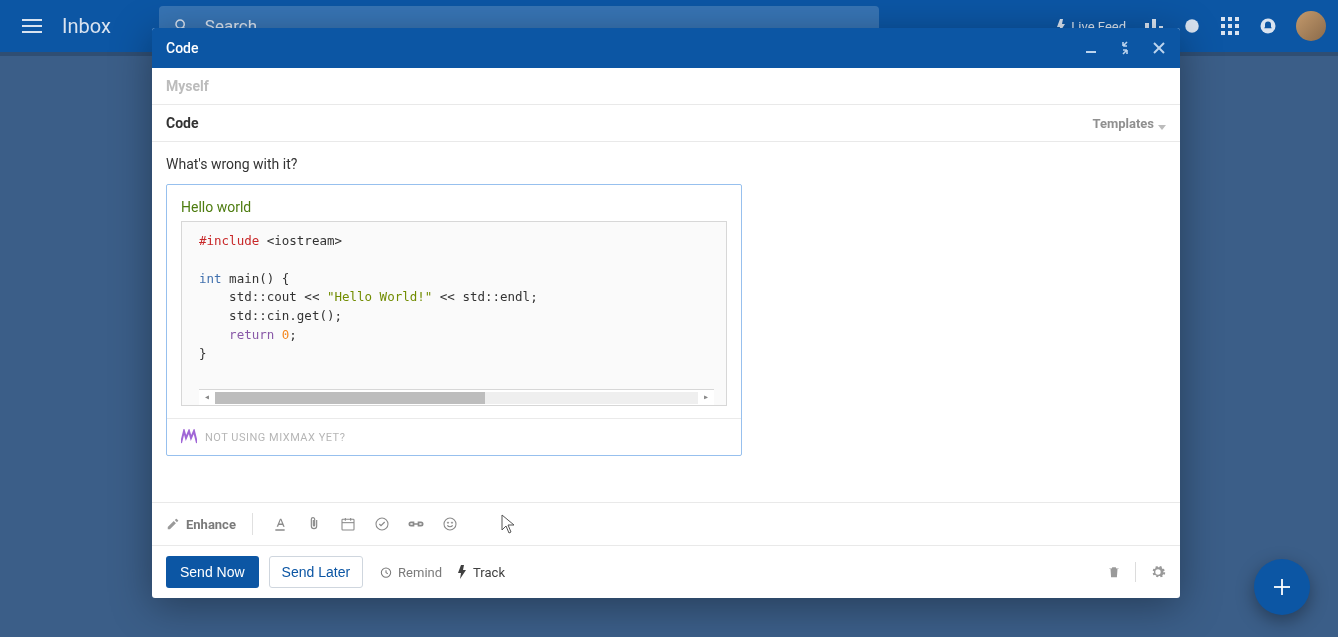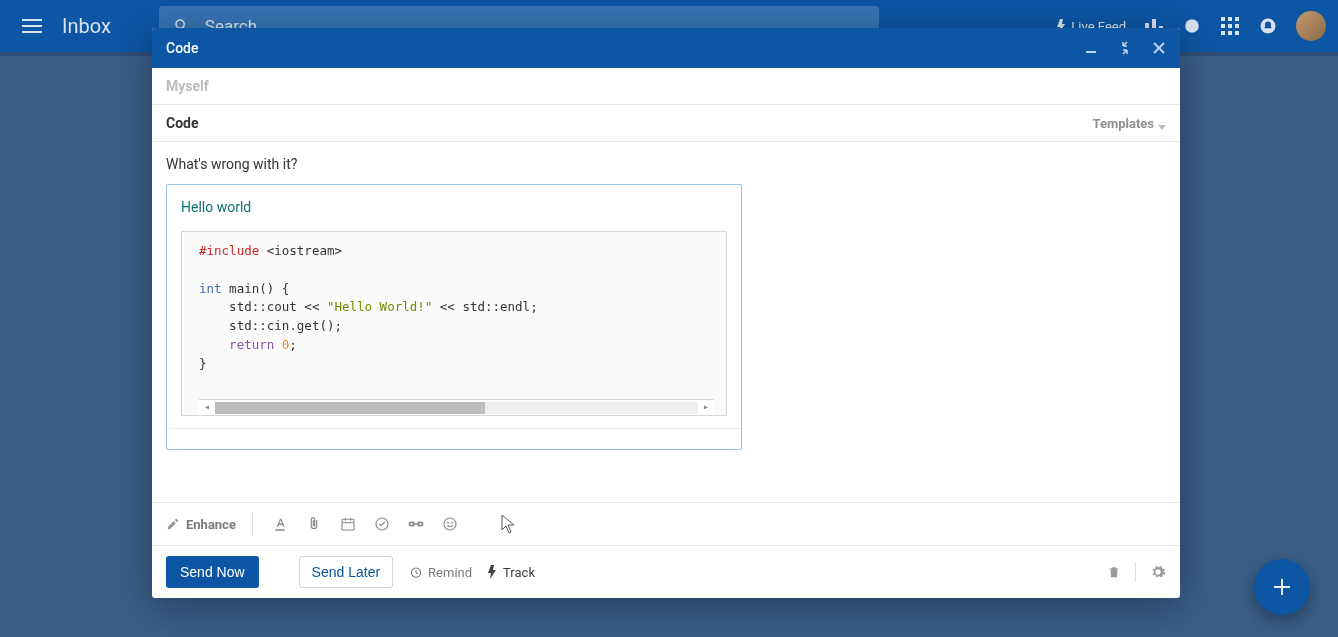--- a/index.html
+++ b/index.html
@@ -61,21 +61,21 @@
 .to-row { color: #bcbcbc; }
 .subj-row .templates { margin-left:auto; color:#909090; font-size:13px; display:flex; align-items:flex-end; gap:4px; cursor:pointer;}
 .subj-row .templates svg { fill:#bcbcbc; }
 .body-area { flex:1; padding: 14px; overflow:auto; }
 .question { font-size: 14px; color:#333; margin-bottom: 12px; }
 .snippet-card {
   width: 576px; border: 1px solid #97c0ee; border-radius: 2px;
   padding: 14px 14px 10px 14px;
   background: #fff;
 }
-.snippet-title { font-size: 14px; color:#0f766e; margin-bottom: 16px; }
+.snippet-title { font-size: 14px; color:#4d7c0f; margin-bottom: 6px; }
 .code-box {
   border: 1px solid #d7d7d7; background:#fafafa;
   padding: 10px 12px 0 17px;
   font-family: "Courier New", monospace; font-size: 12.5px; line-height: 1.5;
   color:#333; position:relative;
 }
 .code-box .kw-include { color:#c82829; }
 .code-box .kw-type { color:#4271ae; }
 .code-box .kw-return { color:#8959a8; }
 .code-box .kw-string { color:#718c00; }
@@ -110,21 +110,21 @@
 .footer-row {
   border-top: 1px solid #e9e9e9;
   padding: 10px 14px; display:flex; align-items:center; gap: 10px;
 }
 .btn-primary {
   background:#0c56a4; color:#fff; border:none; padding: 8px 14px;
   font-size: 14px; border-radius: 3px; cursor:pointer;
 }
 .btn-secondary {
   background:#fff; color:#0c56a4; border:1px solid #cfd6de; padding: 7px 12px;
-  font-size: 14px; border-radius: 3px; cursor:pointer;margin-left:30px;
+  font-size: 14px; border-radius: 3px; cursor:pointer;
 }
 .footer-link { display:flex; align-items:center; gap:5px; font-size:13px; color:#7a7a7a; cursor:pointer; margin-left:6px;}
 .footer-link.blue { color:#404040; }
 .footer-link svg { fill: currentColor; }
 .footer-right { margin-left:auto; display:flex; align-items:center; gap: 14px;}
 .footer-right .ricon { cursor:pointer; display:flex;}
 .footer-right .vsep { width:1px; height:20px; background:#dcdcdc;}
 .footer-right svg { fill:#9a9a9a;}
 
 .fab {
@@ -248,20 +248,26 @@
 }</pre>
         <div class="hscroll">
           <div class="arrow">◂</div>
           <div class="track">
             <div class="thumb"></div>
           </div>
           <div class="arrow">▸</div>
         </div>
       </div>
       <div class="snippet-sep"></div>
+      <div class="mixmax-row">
+        <svg class="mixmax-logo" viewBox="0 0 16 16">
+          <path d="M0 14L3 2l2 7 3-7 2 7 3-7 3 12" fill="none" stroke="#a066d6" stroke-width="2"></path>
+        </svg>
+        <span class="mixmax-text">NOT USING MIXMAX YET?</span>
+      </div>
     </div>
   </div>
 
   <div class="toolbar-row">
     <div class="enhance">
       <svg width="14" height="14" viewBox="0 0 24 24">
           <path d="M3 17.25V21h3.75L17 10.75l-3.75-3.75L3 17.25zM20.7 7a1 1 0 000-1.4l-2.3-2.3a1 1 0 00-1.4 0L15 5.3 18.7 9 20.7 7z"></path>
         </svg>
       <span>Enhance</span>
     </div>

